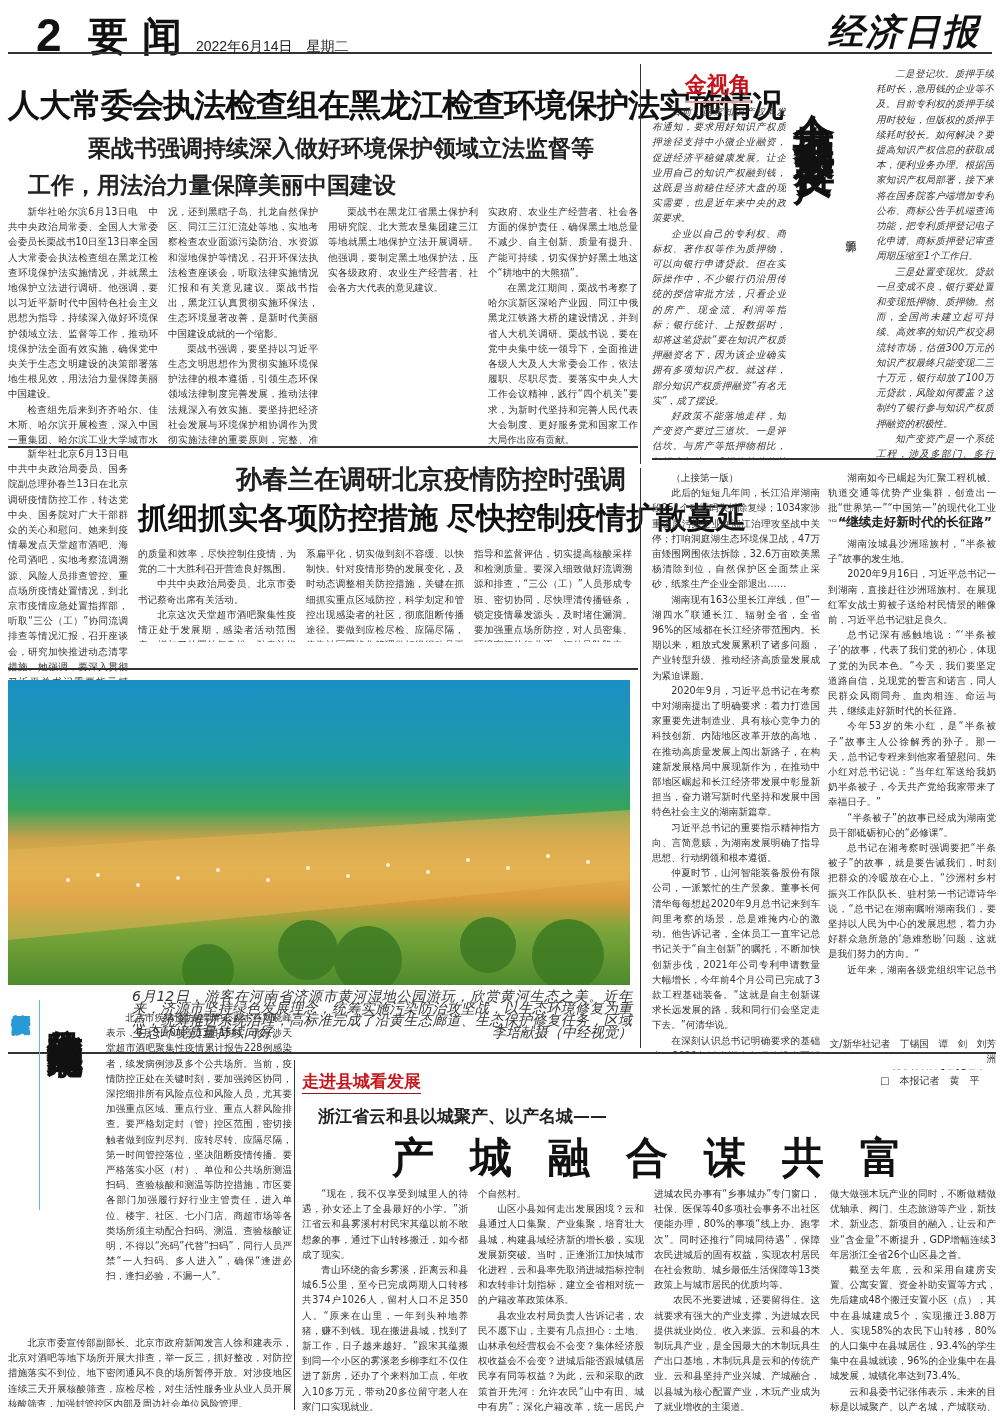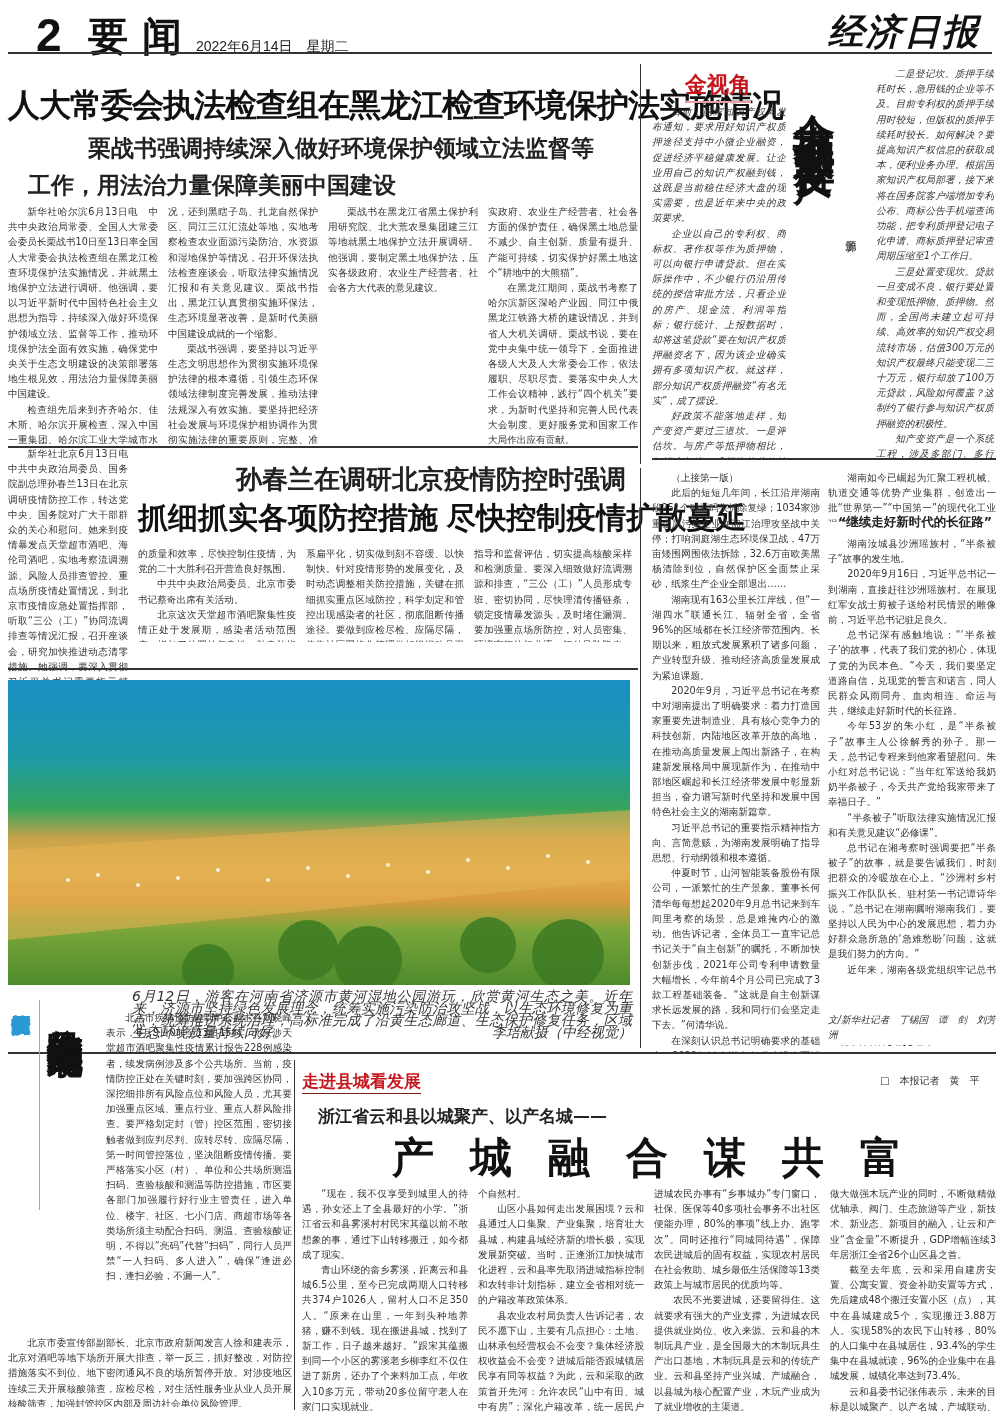--- a/index.html
+++ b/index.html
@@ -142,26 +142,26 @@
 </div>
 <div class="abs txt" style="left:828px;top:470px;width:168px;height:52px">
   <p>湖南如今已崛起为汇聚工程机械、轨道交通等优势产业集群，创造出一批“世界第一”“中国第一”的现代化工业强省。</p>
 </div>
 <div class="abs" style="left:838px;top:514px;font:bold 12.5px 'DejaVu Sans',sans-serif;color:#222">“继续走好新时代的长征路”</div>
 <div class="abs txt" style="left:828px;top:536px;width:168px;height:444px">
   <p>湖南汝城县沙洲瑶族村，“半条被子”故事的发生地。</p>
   <p>2020年9月16日，习近平总书记一到湖南，直接赶往沙洲瑶族村。在展现红军女战士剪被子送给村民情景的雕像前，习近平总书记驻足良久。</p>
   <p>总书记深有感触地说：“‘半条被子’的故事，代表了我们党的初心，体现了党的为民本色。”今天，我们要坚定道路自信，兑现党的誓言和诺言，同人民群众风雨同舟、血肉相连、命运与共，继续走好新时代的长征路。</p>
   <p>今年53岁的朱小红，是“半条被子”故事主人公徐解秀的孙子。那一天，总书记专程来到他家看望慰问。朱小红对总书记说：“当年红军送给我奶奶半条被子，今天共产党给我家带来了幸福日子。”</p>
-  <p>“半条被子”听取法律实施情况汇报和有关意见建议“必修课”。</p>
+  <p>“半条被子”的故事已经成为湖南党员干部砥砺初心的“必修课”。</p>
   <p>总书记在湘考察时强调要把“半条被子”的故事，就是要告诫我们，时刻把群众的冷暖放在心上。“沙洲村乡村振兴工作队队长、驻村第一书记谭诗华说，“总书记在湖南嘱咐湖南我们，要坚持以人民为中心的发展思想，着力办好群众急所急的‘急难愁盼’问题，这就是我们努力的方向。”</p>
   <p>近年来，湖南各级党组织牢记总书记嘱托，全省财政保民生的力度只增不减，民生支出占财政支出比重保持在70%左右。居民人均可支配收入实现3万元，城乡居民收入差距不断缩小。</p>
 
 </div>
-<div class="abs txt" style="left:828px;top:1012px;width:168px;height:34px;font-style:italic">
+<div class="abs txt" style="left:828px;top:1036px;width:168px;height:34px;text-align:right;">
   <p class="noind">文/新华社记者　丁锡国　谭　剑　刘芳洲</p>
   <p class="noind">（新华社长沙6月13日电）</p>
 </div>
 <div class="abs rule" style="left:8px;top:1052px;width:988px;height:2px"></div>
 
 <div class="abs" style="left:8px;top:1000px;width:32px;height:210px;border-right:1px solid #6fb6e0">
   <div class="vtitle" style="font:bold 19px 'Liberation Sans',sans-serif;color:#2a9ad6;line-height:26px">从严抓好疫情防控工作</div>
 </div>
 <div class="abs vtitle" style="left:46px;top:1012px;font:bold 36px 'DejaVu Serif',serif;color:#111;line-height:40px;letter-spacing:-1px">北京深挖细排所有风险点位</div>
 <div class="abs txt" style="left:106px;top:1010px;width:186px;height:326px">

